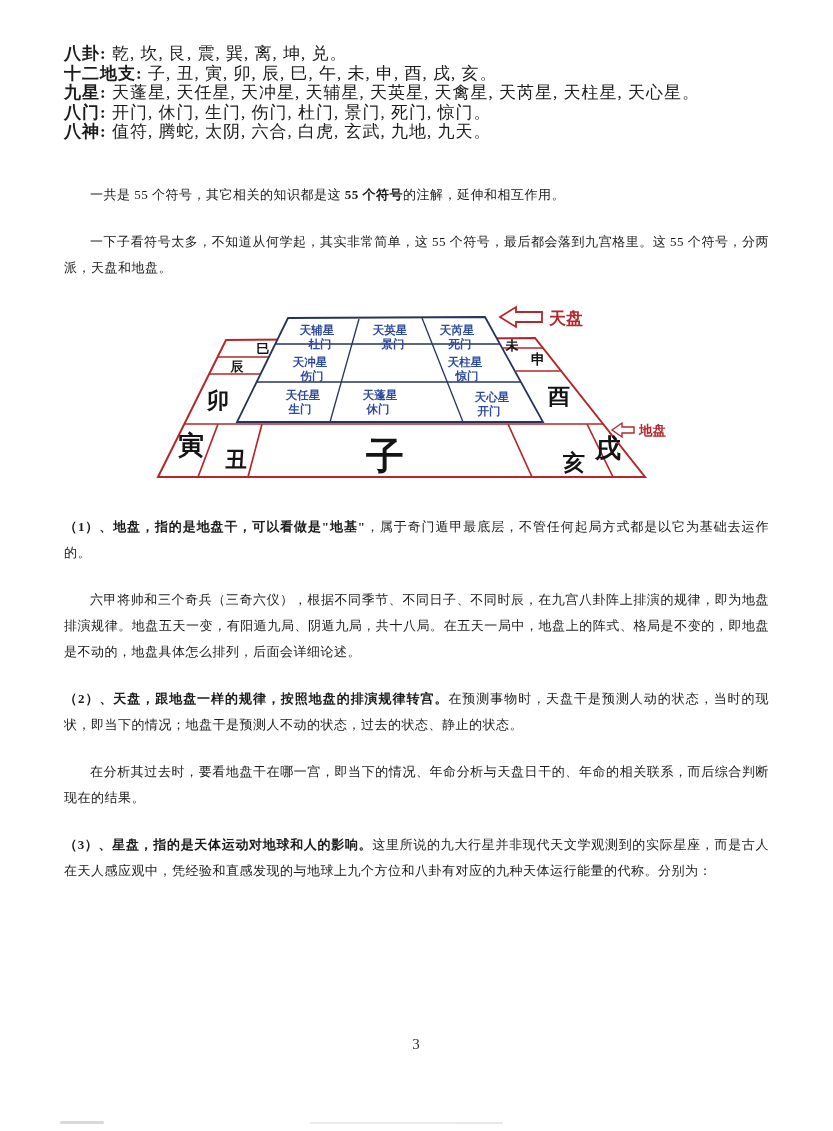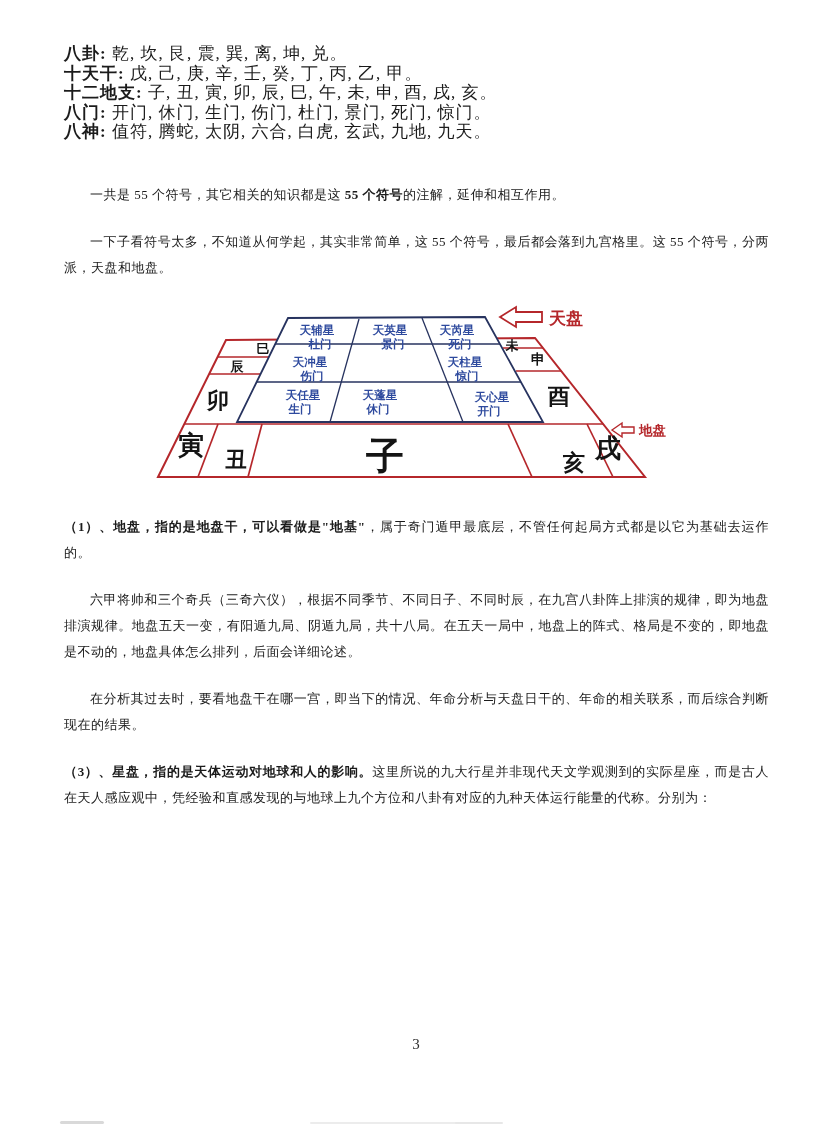--- a/index.html
+++ b/index.html
@@ -76,22 +76,22 @@
   .smudge.s2{left:310px;top:1122px;width:150px;height:2px;background:#ececec;}
   .smudge.s3{left:455px;top:1122px;width:48px;height:2px;background:#e7e7e7;}
 </style>
 </head>
 <body>
 
 <div class="page">
 
   <div class="terms">
       <div class="term-row"><b>八卦:</b><span> 乾, 坎, 艮, 震, 巽, 离, 坤, 兑。</span></div>
-      <div class="term-row"><b>十天干:</b><span> 戊, 己, 庚, 辛, 壬, 癸, 丁, 丙, 乙, 甲。</span></div>
       <div class="term-row"><b>十二地支:</b><span> 子, 丑, 寅, 卯, 辰, 巳, 午, 未, 申, 酉, 戌, 亥。</span></div>
+      <div class="term-row"><b>九星:</b><span> 天蓬星, 天任星, 天冲星, 天辅星, 天英星, 天禽星, 天芮星, 天柱星, 天心星。</span></div>
       <div class="term-row"><b>八门:</b><span> 开门, 休门, 生门, 伤门, 杜门, 景门, 死门, 惊门。</span></div>
       <div class="term-row"><b>八神:</b><span> 值符, 腾蛇, 太阴, 六合, 白虎, 玄武, 九地, 九天。</span></div>
     </div>
 
   <div>
       <p class="para"><span>一共是 55 个符号，其它相关的知识都是这 </span><span class="bold">55 个符号</span><span>的注解，延伸和相互作用。</span></p>
       <p class="para"><span>一下子看符号太多，不知道从何学起，其实非常简单，这 55 个符号，最后都会落到九宫格里。这 55 个符号，分两派，天盘和地盘。</span></p>
     </div>
 
   <div class="diagram-wrap">
@@ -146,20 +146,21 @@
       <path class="arrow" stroke-width="1.8" d="M350,15 L366,5 L366,10 L392,10 L392,20 L366,20 L366,25 Z"></path>
       <text class="redlabel" x="399" y="22" font-size="17">天盘</text>
       <path class="arrow" stroke-width="1.4" d="M462,128 L472,121 L472,125 L484,125 L484,131 L472,131 L472,135 Z"></path>
       <text class="redlabel" x="489" y="133" font-size="13.5">地盘</text>
     </svg>
   </div>
 
   <div>
       <p class="para no-indent"><span class="bold">（1）、地盘，指的是地盘干，可以看做是"地基"</span><span>，属于奇门遁甲最底层，不管任何起局方式都是以它为基础去运作的。</span></p>
       <p class="para"><span>六甲将帅和三个奇兵（三奇六仪），根据不同季节、不同日子、不同时辰，在九宫八卦阵上排演的规律，即为地盘排演规律。地盘五天一变，有阳遁九局、阴遁九局，共十八局。在五天一局中，地盘上的阵式、格局是不变的，即地盘是不动的，地盘具体怎么排列，后面会详细论述。</span></p>
+      <p class="para no-indent"><span class="bold">（2）、天盘，跟地盘一样的规律，按照地盘的排演规律转宫。</span><span>在预测事物时，天盘干是预测人动的状态，当时的现状，即当下的情况；地盘干是预测人不动的状态，过去的状态、静止的状态。</span></p>
       <p class="para"><span>在分析其过去时，要看地盘干在哪一宫，即当下的情况、年命分析与天盘日干的、年命的相关联系，而后综合判断现在的结果。</span></p>
       <p class="para no-indent"><span class="bold">（3）、星盘，指的是天体运动对地球和人的影响。</span><span>这里所说的九大行星并非现代天文学观测到的实际星座，而是古人在天人感应观中，凭经验和直感发现的与地球上九个方位和八卦有对应的九种天体运行能量的代称。分别为：</span></p>
     </div>
 
   <div class="page-num">3</div>
 
   <div class="smudge s1"></div>
   <div class="smudge s2"></div>
   <div class="smudge s3"></div>
 </div>

